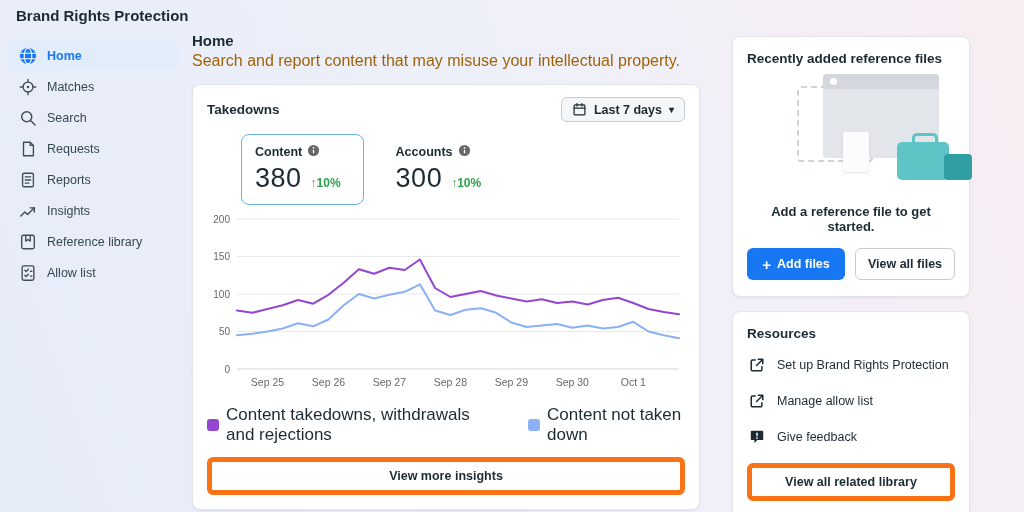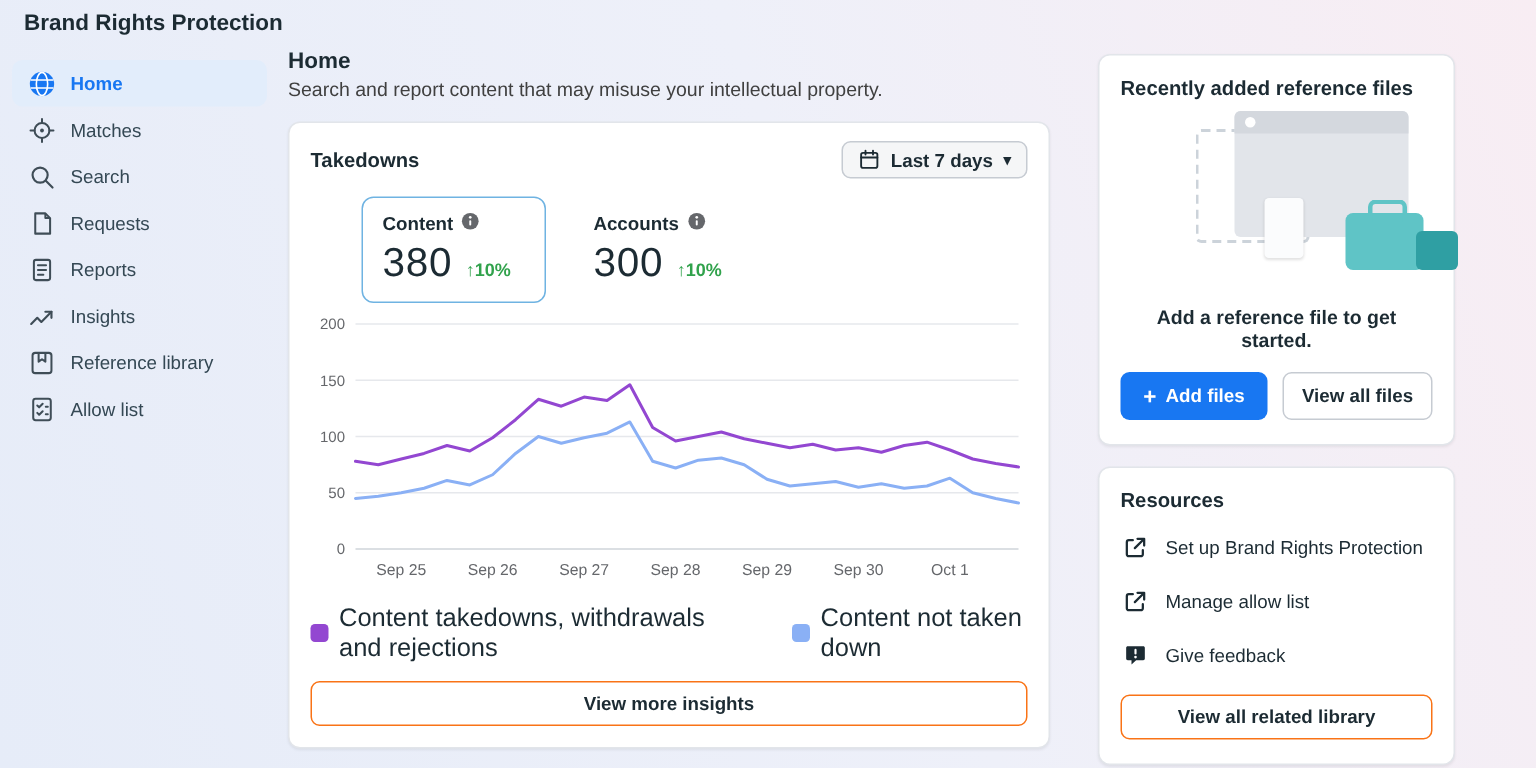--- a/index.html
+++ b/index.html
@@ -15,21 +15,21 @@
   
   .sidebar { position:absolute; left:8px; top:40px; width:170px; }
   .side-item { display:flex; align-items:center; gap:10px; height:31px; padding:0 11px; border-radius:7px; font-size:12.5px; color:#344854; cursor:pointer; }
   .side-item.active { background:#e2edfb; color:#1877f2; font-weight:bold; }
   .side-item .icn { width:18px; height:18px; flex:0 0 18px; display:flex; }
   .side-item .icn svg { width:18px; height:18px; }
 
   
   .main { position:absolute; left:192px; top:32px; width:520px; }
   .main h2 { font-size:15px; font-weight:bold; margin-bottom:3px; }
-  .main .sub { font-size:13px; color:#404040; margin-bottom:14px; }
+  .main .sub { font-size:16px; color:#a16207; margin-bottom:14px; }
 
   .card { background:#fff; border:1px solid #e2e5ea; border-radius:8px; box-shadow:0 1px 2px rgba(0,0,0,.07); }
   .tk-card { width:508px; padding:12px 14px 14px; }
   .tk-head { display:flex; justify-content:space-between; align-items:center; margin-bottom:12px; }
   .tk-title { font-size:13.5px; font-weight:bold; }
   .range-btn { display:flex; align-items:center; gap:7px; font-size:12.5px; font-weight:bold; padding:4px 10px;
     border:1px solid #c6cbd2; border-radius:6px; background:#f5f6f7; color:#1c2b33; cursor:pointer; font-family:Liberation Sans, sans-serif; }
   .range-btn .icn16 svg { width:15px; height:15px; display:block; }
   .caret { font-size:10px; }
 
@@ -42,21 +42,21 @@
   .stat-value { font-size:27px; letter-spacing:.5px; color:#1c2b33; }
   .stat-delta { font-size:12px; font-weight:bold; }
 
   #chart-svg { display:block; margin-top:4px; }
   svg text { font-family:"Liberation Sans", sans-serif; }
 
   .legend { display:flex; justify-content:center; align-items:center; gap:26px; font-size:17px; margin:4px 0 12px; }
   .lg-item { display:flex; align-items:center; gap:7px; }
   .lg-swatch { width:12px; height:12px; border-radius:3px; flex:0 0 12px; }
 
-  .ghost-btn { display:block; width:100%; background:#fff; border:1px solid #f97316; border-radius:6px;
+  .ghost-btn { display:block; width:100%; background:#fff; border:5px solid #f97316; border-radius:6px;
     padding:7px 0; font-weight:bold; font-size:12.5px; text-align:center; color:#1c2b33; cursor:pointer; font-family:inherit; }
 
   
   .right { position:absolute; left:732px; top:36px; width:238px; display:flex; flex-direction:column; gap:14px; }
   .card-title { font-size:13.5px; font-weight:bold; }
   .ref-card { padding:14px 14px 16px; }
   .illustration { position:relative; height:130px; margin:4px 0 2px; }
   .ill-dashed { position:absolute; left:50px; top:16px; width:76px; height:76px; border:2px dashed #ccd3da; border-radius:4px; }
   .ill-window { position:absolute; left:76px; top:4px; width:116px; height:84px; background:#e2e5ea; border-radius:4px; }
   .ill-bar { position:absolute; top:0; left:0; right:0; height:15px; background:#d4d8de; border-radius:4px 4px 0 0; }

